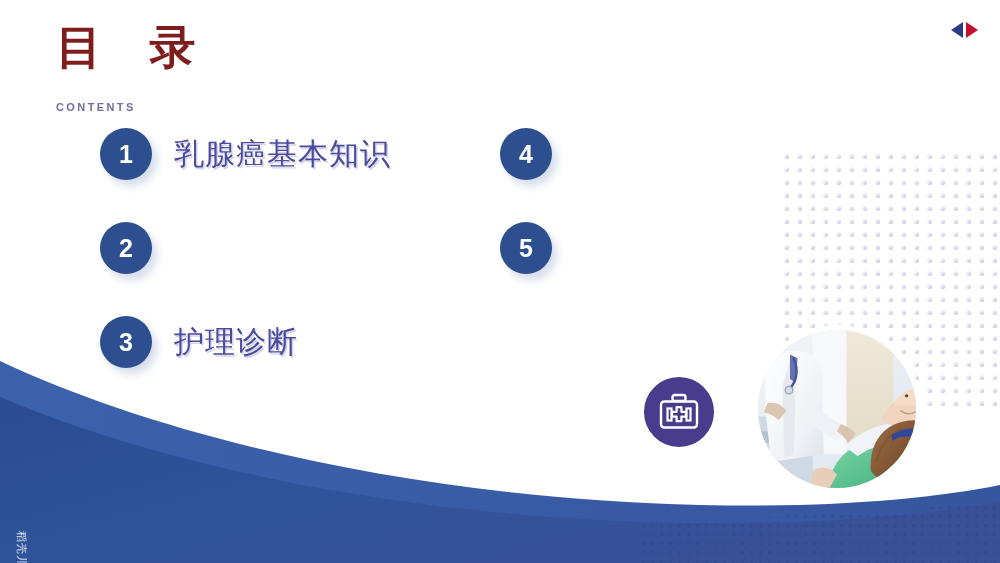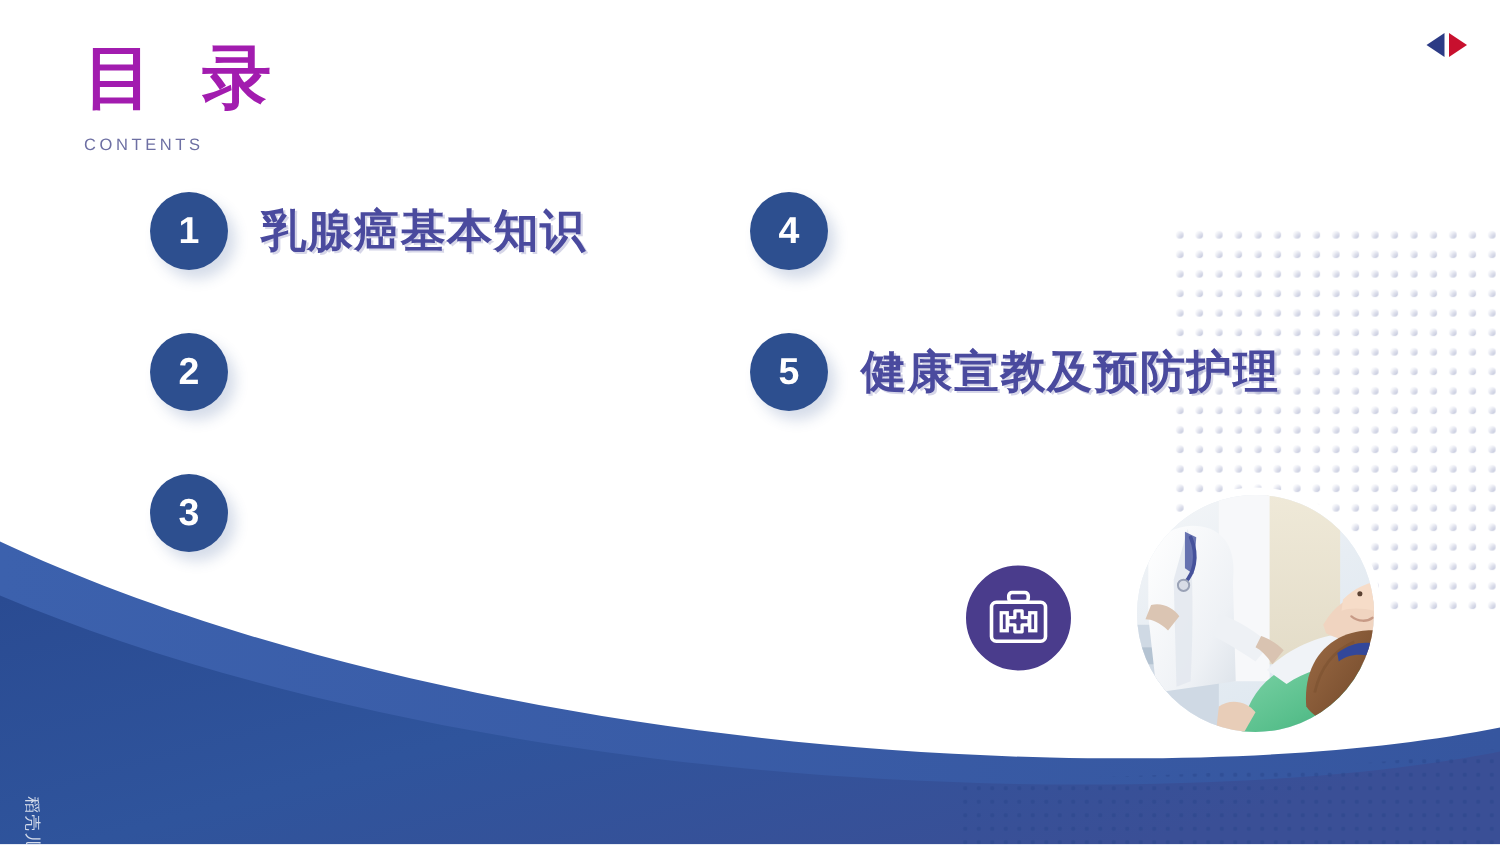--- a/index.html
+++ b/index.html
@@ -45,31 +45,31 @@
   .header {
     position: absolute;
     left: 56px;
     top: 26px;
     z-index: 6;
   }
   .title-cn {
     font-size: 46px;
     line-height: 50px;
     font-weight: 700;
-    color: #a21caf;
+    color: #7f1d1d;
     letter-spacing: 10px;
-    font-family: Liberation Sans, sans-serif;
+    font-family: Liberation Mono, monospace;
     white-space: nowrap;
   }
   .title-en {
-    margin-top: 15px;
+    margin-top: 25px;
     font-size: 11px;
     letter-spacing: 2.4px;
     color: #6d6fa3;
-    font-weight: 400;
+    font-weight: 700;
     white-space: nowrap;
   }
 
   
   .nav-arrows {
     position: absolute;
     right: 22px;
     top: 22px;
     z-index: 8;
     display: flex;
@@ -124,21 +124,21 @@
     font-weight: 700;
     display: flex;
     align-items: center;
     justify-content: center;
     box-shadow: 5px 6px 9px rgba(45,79,143,0.20);
     font-family: "Liberation Sans", sans-serif;
   }
   .item-label {
     margin-left: 22px;
     font-size: 30px;
-    font-weight: 700;
+    font-weight: 400;
     color: #4a4a9e;
     letter-spacing: 1px;
     white-space: nowrap;
     text-shadow: 1.5px 1.5px 0 rgba(120,120,180,0.30);
     font-family: "DejaVu Sans", "Liberation Sans", sans-serif;
   }
 
   
   .kit-circle {
     position: absolute;
@@ -252,33 +252,33 @@
         <span class="num-badge">1</span>
         <span class="item-label">乳腺癌基本知识</span>
       </div>
 
       <div class="toc-item">
         <span class="num-badge">2</span>
       </div>
 
       <div class="toc-item">
         <span class="num-badge">3</span>
+        <span class="item-label">护理诊断</span>
       </div>
 
     </div>
 
     <div class="col col-right">
 
       <div class="toc-item">
         <span class="num-badge">4</span>
       </div>
 
       <div class="toc-item">
         <span class="num-badge">5</span>
-        <span class="item-label">健康宣教及预防护理</span>
       </div>
 
     </div>
 
   </div>
 
   <div class="kit-circle">
     <svg width="42" height="38" viewBox="0 0 42 38" aria-hidden="true">
       <rect x="14.5" y="2" width="13" height="6" rx="2.2" fill="none" stroke="#ffffff" stroke-width="2.4"></rect>
       <rect x="3" y="8.5" width="36" height="26" rx="3.2" fill="none" stroke="#ffffff" stroke-width="2.4"></rect>

